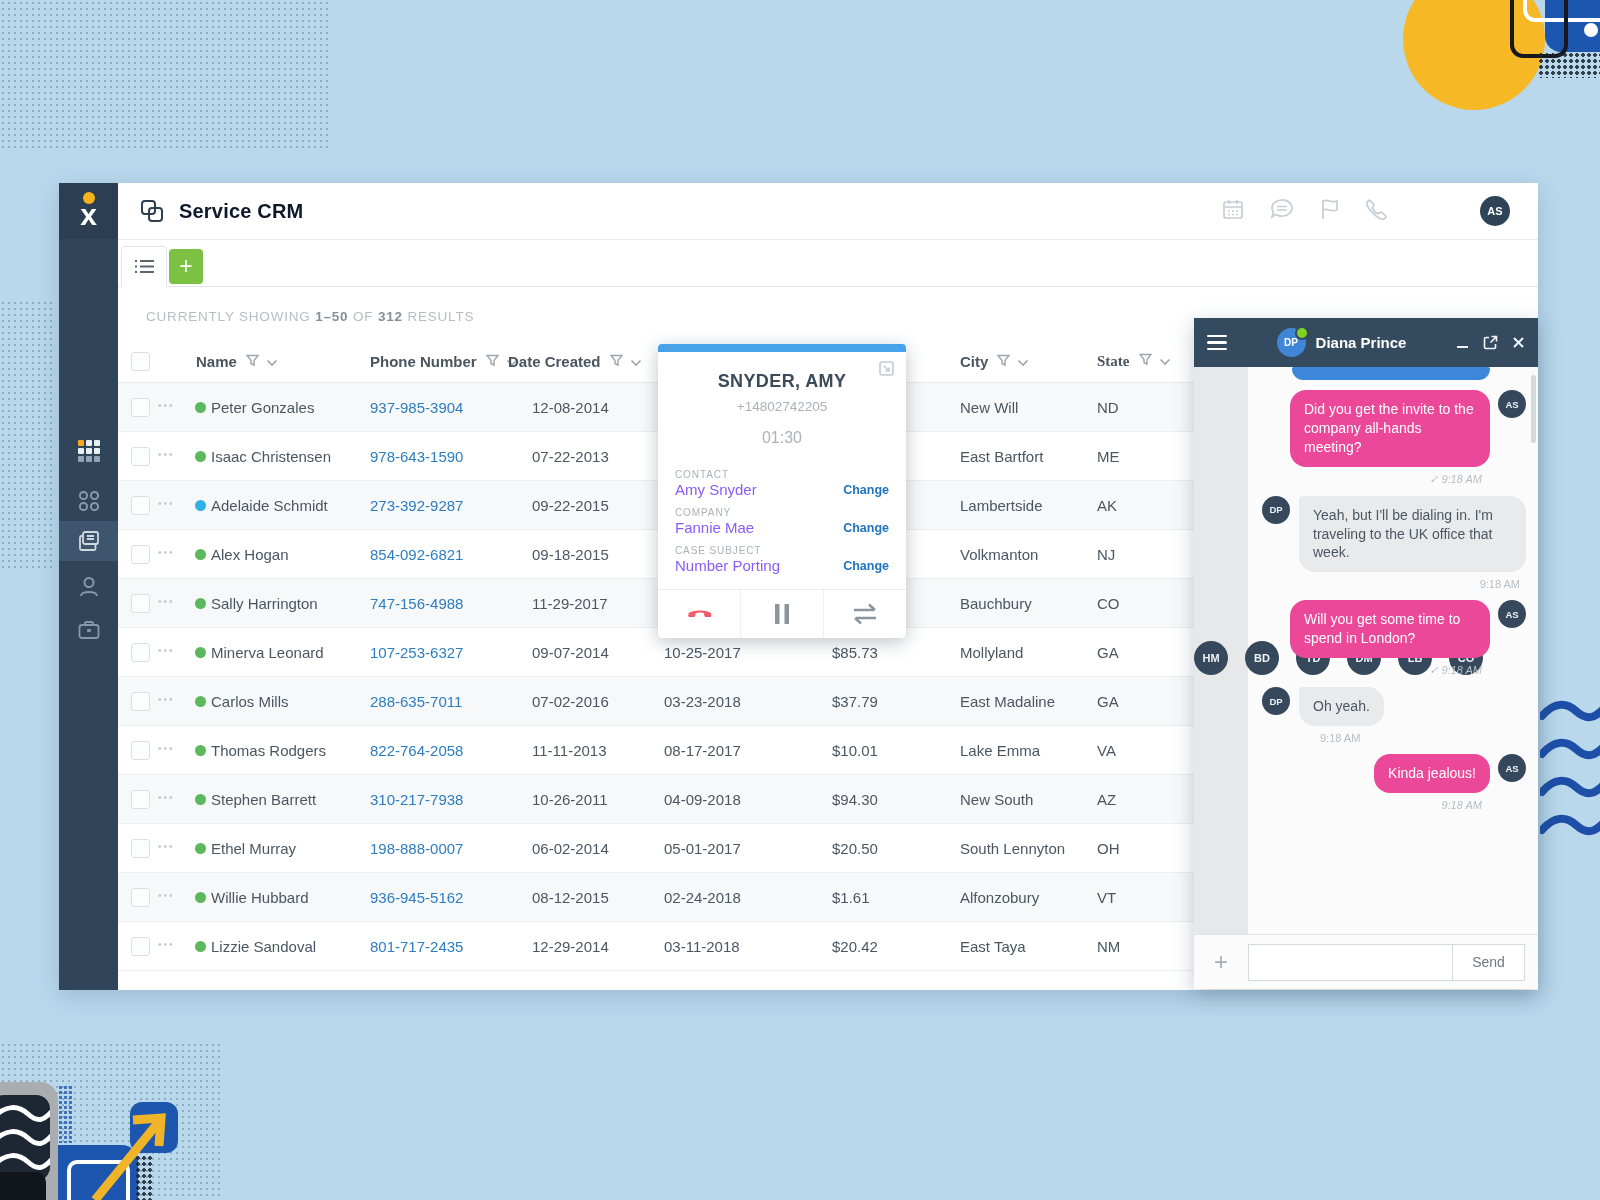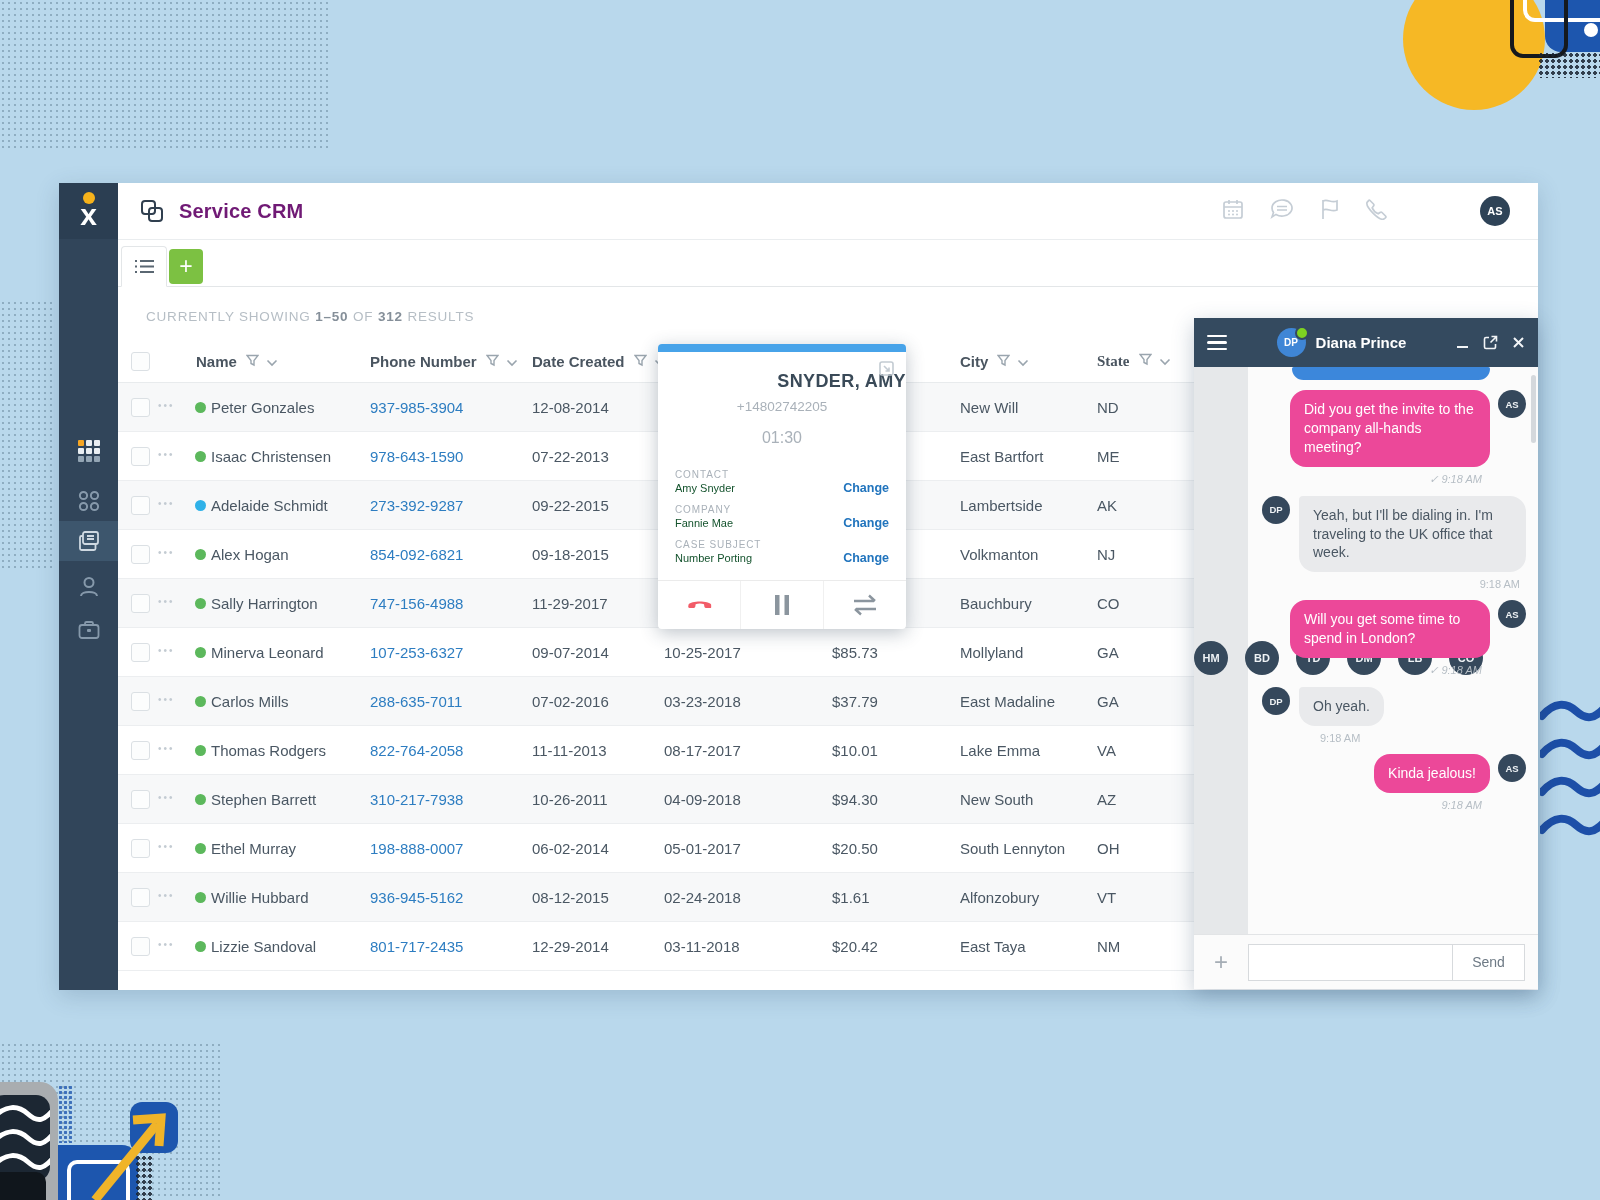--- a/index.html
+++ b/index.html
@@ -25,21 +25,21 @@
   .logo .x{color:#fff;font-size:30px;font-weight:800;line-height:1;padding-bottom:9px;}
   .logo .dot{position:absolute;top:9px;left:50%;margin-left:-6px;width:12px;height:12px;border-radius:50%;background:#f6b21b;}
   .side-icon{position:absolute;left:0;width:59px;height:40px;display:flex;align-items:center;justify-content:center;color:#8699ab;}
   .side-icon.selected{background:#3d566d;color:#cfd9e2;}
   .side-icon svg{display:block;}
 
   
   .main{flex:1;display:flex;flex-direction:column;min-width:0;background:#fff;}
   .topbar{height:56px;border-bottom:1px solid #eaedef;display:flex;align-items:center;padding:0 28px 0 22px;flex:none;}
   .title-icon{color:#303f4f;margin-right:14px;display:flex;}
-  .app-title{font-size:20px;font-weight:700;color:#701a75;letter-spacing:.2px;}
+  .app-title{font-size:20px;font-weight:700;color:#0f172a;letter-spacing:.2px;}
   .topbar-right{margin-left:auto;display:flex;align-items:center;gap:26px;color:#c5cdd5;}
   .avatar-as{width:30px;height:30px;border-radius:50%;background:#2e4357;color:#fff;font-size:11px;font-weight:700;
     display:flex;align-items:center;justify-content:center;margin-left:66px;}
 
   .tabbar{height:46px;border-bottom:1px solid #e3e6e8;display:flex;align-items:flex-end;padding-left:3px;flex:none;}
   .tab-active{width:44px;height:39px;margin-bottom:-1px;border:1px solid #e3e6e8;border-bottom:1px solid #fff;
     border-radius:4px 4px 0 0;display:flex;align-items:center;justify-content:center;background:#fff;color:#5a6772;}
   .tab-add{width:34px;height:35px;background:#7cc142;border-radius:4px;color:#fff;display:flex;align-items:center;
     justify-content:center;font-size:23px;font-weight:400;margin:0 0 2px 2px;}
 
@@ -59,27 +59,27 @@
   .cb{position:absolute;left:13px;top:50%;margin-top:-9px;width:17px;height:17px;border:1px solid #dbe0e4;
     border-radius:3px;background:#fcfdfd;}
   .dots3{position:absolute;left:40px;top:50%;margin-top:-7px;color:#c3cbd2;font-size:10px;letter-spacing:2px;}
   .statusdot{position:absolute;left:77px;top:50%;margin-top:-5.5px;width:11px;height:11px;border-radius:50%;}
 
   
   .call-popup{position:absolute;left:658px;top:344px;width:248px;background:#fff;border-radius:4px;z-index:5;
     box-shadow:0 4px 18px rgba(40,60,80,.30);}
   .cp-bar{height:8px;background:#47a3e9;border-radius:4px 4px 0 0;}
   .cp-expand{position:absolute;top:17px;right:12px;color:#c3cbd2;}
-  .cp-title{margin-top:19px;text-align:right;font-size:18px;font-weight:700;color:#3a4a58;letter-spacing:.4px;}
+  .cp-title{margin-top:19px;text-align:center;font-size:18px;font-weight:700;color:#3a4a58;letter-spacing:.4px;}
   .cp-phone{text-align:center;color:#a9b1b9;font-size:13.5px;margin-top:7px;}
   .cp-timer{text-align:center;color:#a9b1b9;font-size:16px;margin-top:15px;}
   .cp-fields{padding:13px 17px 15px;}
   .cp-label{font-size:10px;color:#a9b1b9;letter-spacing:.9px;margin-top:9px;}
   .cp-valrow{display:flex;justify-content:space-between;align-items:center;margin-top:1px;}
-  .cp-value{color:#14532d;font-size:11px;}
+  .cp-value{color:#8b5cf6;font-size:15px;}
   .cp-change{color:#2174bd;font-size:12.5px;font-weight:700;cursor:pointer;}
   .cp-actions{display:flex;border-top:1px solid #ebebeb;height:48px;}
   .cp-action{flex:1;display:flex;align-items:center;justify-content:center;}
   .cp-action + .cp-action{border-left:1px solid #f0f0f0;}
 
   
   .chat{position:absolute;left:1194px;top:318px;width:344px;height:671px;background:#fbfbfb;z-index:6;
     box-shadow:0 6px 20px rgba(40,70,100,.28);display:flex;flex-direction:column;}
   .chat-header{height:49px;background:#344a5f;display:flex;align-items:center;padding:0 13px;color:#fff;flex:none;}
   .hamburger{display:flex;flex-direction:column;gap:4px;width:20px;cursor:pointer;}
@@ -301,21 +301,21 @@
               <span>Phone Number</span>
               <span class="hicons">
                 <span><svg width="13" height="13" viewBox="0 0 13 13" fill="none" stroke="currentColor" stroke-width="1.4">
                     <path d="M1,1.5 H12 L8,6.5 V11 L5,9.5 V6.5 Z"></path>
                   </svg></span>
                 <span><svg width="12" height="8" viewBox="0 0 12 8" fill="none" stroke="currentColor" stroke-width="1.6">
                     <path d="M1.5,1.5 L6,6 L10.5,1.5"></path>
                   </svg></span>
               </span>
             </span>
-            <span class="hcell" style="left: 414px;">
+            <span class="hcell" style="left: 390px;">
               <span>Date Created</span>
               <span class="hicons">
                 <span><svg width="13" height="13" viewBox="0 0 13 13" fill="none" stroke="currentColor" stroke-width="1.4">
                     <path d="M1,1.5 H12 L8,6.5 V11 L5,9.5 V6.5 Z"></path>
                   </svg></span>
                 <span><svg width="12" height="8" viewBox="0 0 12 8" fill="none" stroke="currentColor" stroke-width="1.6">
                     <path d="M1.5,1.5 L6,6 L10.5,1.5"></path>
                   </svg></span>
               </span>
             </span>

